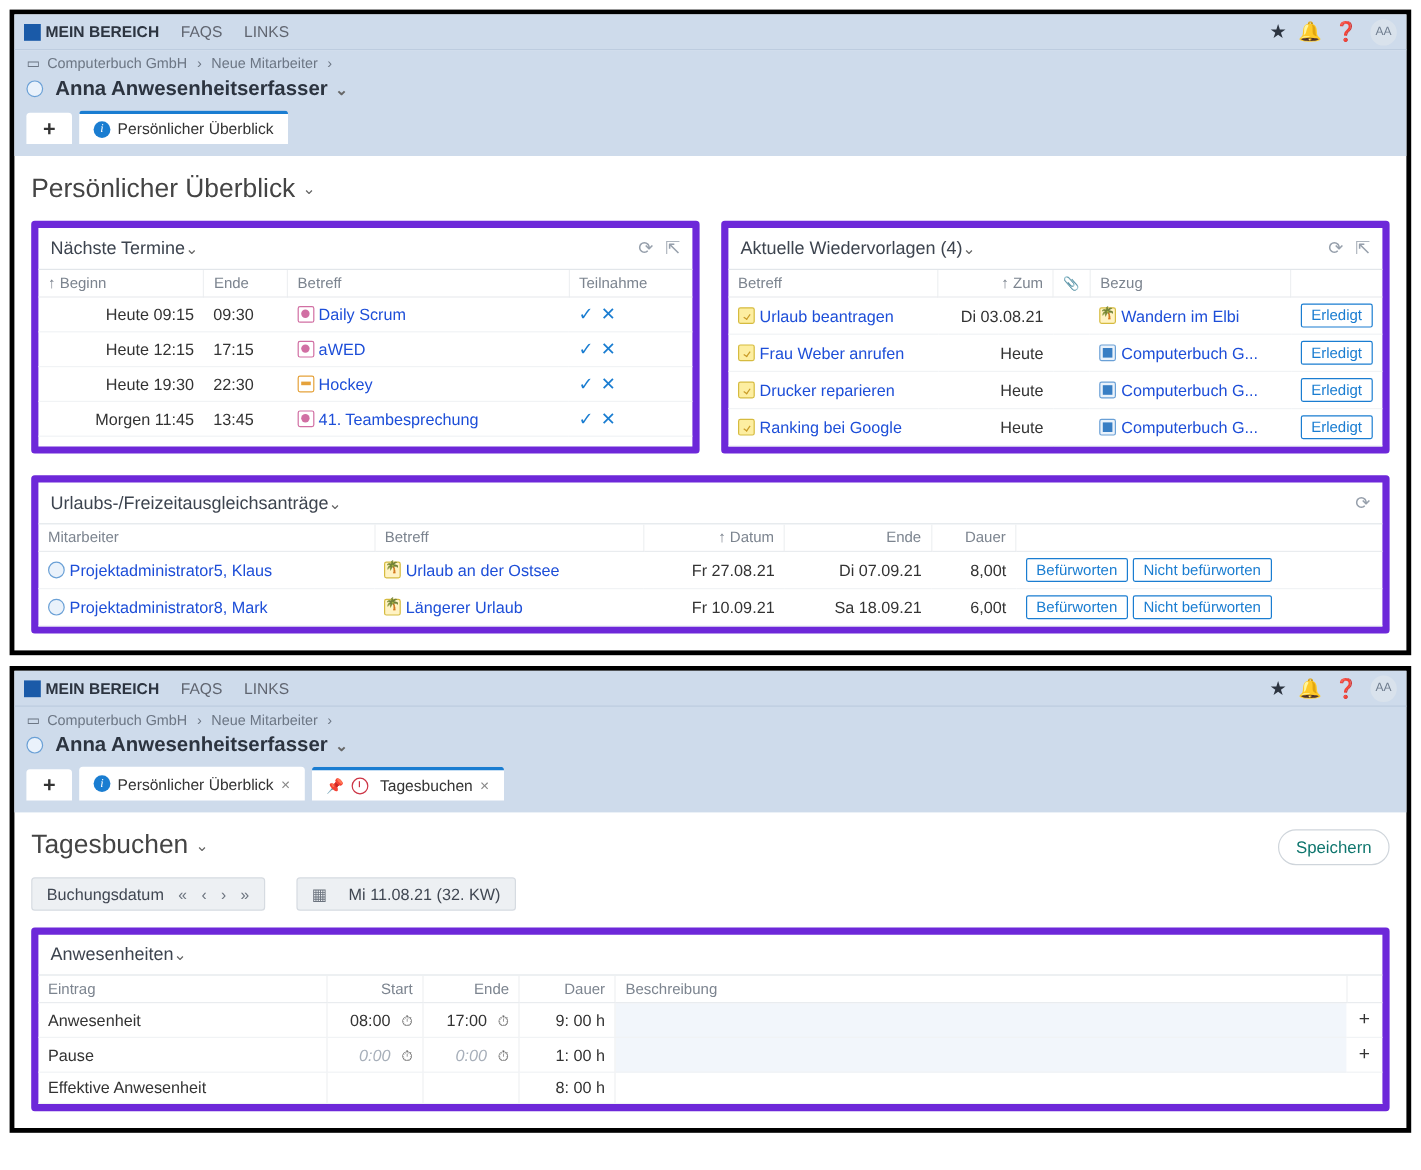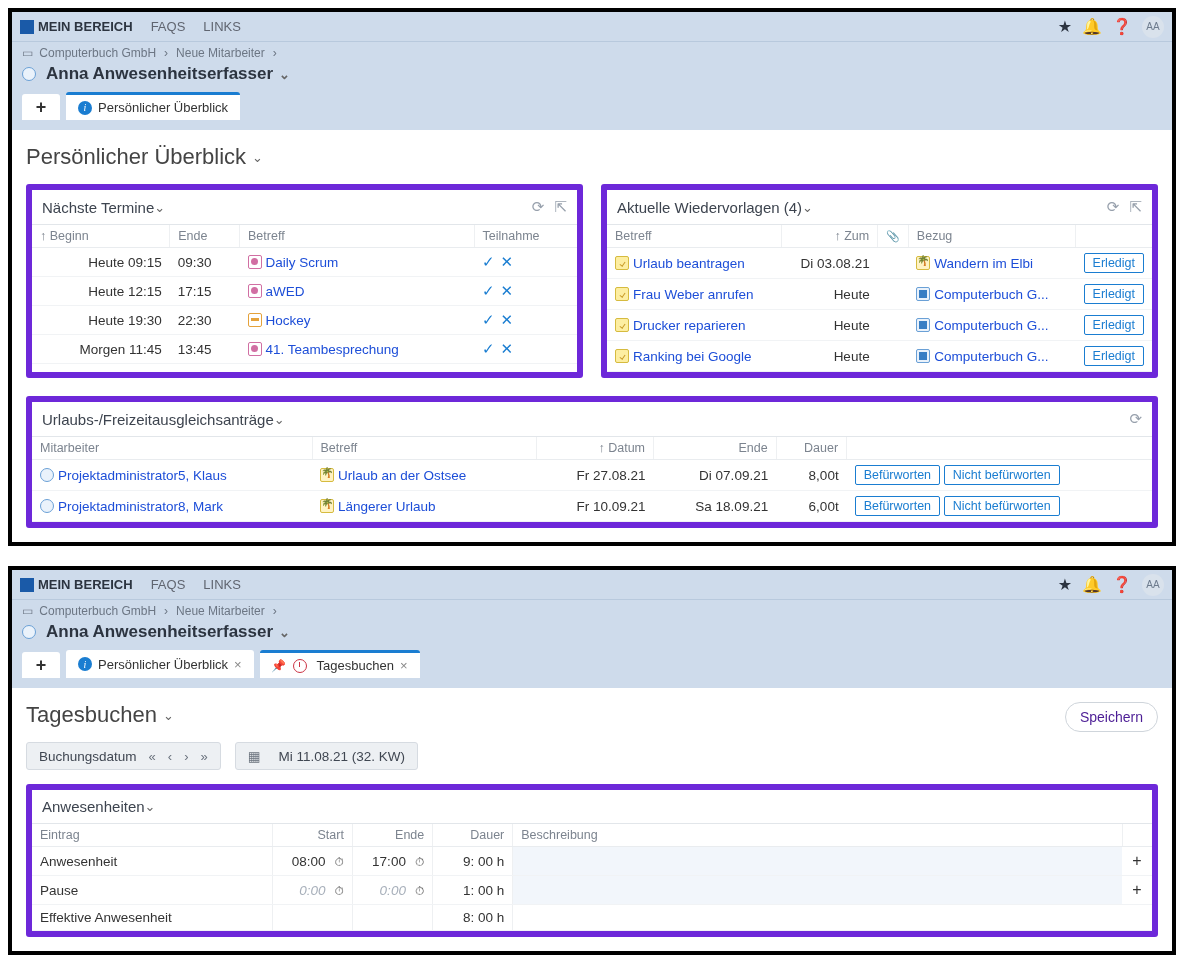--- a/index.html
+++ b/index.html
@@ -1,17 +1,17 @@
 <!DOCTYPE html>
 <html><head>
 <meta charset="utf-8">
 <style>
 * { box-sizing: border-box; margin: 0; padding: 0; }
 body { font-family: "Segoe UI", Arial, sans-serif; font-size: 14px; color: #333; background: #fff; padding: 8px; }
-.shot { border: 4px solid #000; margin-bottom: 20px; background: #fff; position: relative; }
+.shot { border: 4px solid #000; margin-bottom: 9px; background: #fff; position: relative; }
 .topbar { background: #cedbeb; height: 30px; display: flex; align-items: center; padding: 0 8px; border-bottom: 1px solid #b8c9dd; }
 .topbar .logo { width: 14px; height: 14px; display: inline-block; margin-right: 4px; background: #1a5aa8; position: relative; }
 .topbar .nav { display: flex; gap: 18px; font-size: 13px; color: #606570; }
 .topbar .nav .active { font-weight: 700; color: #2c3440; }
 .topbar .right { margin-left: auto; display: flex; align-items: center; gap: 10px; }
 .topbar .right .icon { color: #2c3440; font-size: 16px; cursor: pointer; }
 .topbar .avatar { width: 22px; height: 22px; border-radius: 50%; background: #d9e2ec; color: #6d7b8d; font-size: 10px; display: flex; align-items: center; justify-content: center; }
 .subhead { background: #cedbeb; padding: 4px 10px 10px 10px; }
 .crumbs { font-size: 12px; color: #6c7684; display: flex; align-items: center; gap: 6px; }
 .crumbs .sep::after { content: "›"; margin: 0 2px; }
@@ -46,24 +46,24 @@
 .ficon.task { background: #fdeea1; border:1px solid #d6bb3f; position:relative;}
 .ficon.task::after{content:"";position:absolute;left:3px;top:1px;width:5px;height:9px;border:2px solid #c89a27;border-top:none;border-left:none;transform:rotate(35deg) scale(.5);}
 .ficon.palm { background: #fff3c4; border:1px solid #d6bb3f; position:relative;}
 .ficon.palm::after{content:"🌴"; font-size:10px; position:absolute; left:0; top:-2px;}
 .ficon.building { background:#eaf2fb; border:1px solid #6aa0d6; position:relative;}
 .ficon.building::after{content:"";position:absolute;left:2px;top:2px;width:8px;height:8px;background:#387ec4;}
 .ficon.person { background:#eaf2fb; border:1px solid #6aa0d6; border-radius:50%;}
 .act-chk { color:#1a7dd1; font-size:15px; cursor:pointer; margin-right:6px;}
 .act-x { color:#1a7dd1; font-size:15px; cursor:pointer;}
 .btn-outline { border:1px solid #1a7dd1; color:#1a7dd1; background:#fff; font-size:12.5px; padding:2px 8px; border-radius:2px; cursor:pointer;}
-.datebar { display:flex; align-items:center; gap:14px; margin-bottom:14px;}
+.datebar { display:flex; align-items:center; gap:26px; margin-bottom:14px;}
 .segbtn { background:#edf0f3; border:1px solid #d6dbe1; border-radius:3px; height:28px; display:flex; align-items:center; padding:0 12px; color:#404752; font-size:13.5px; gap:12px;}
 .segbtn .navbtn{ color:#6b737e; cursor:pointer; font-size:13px;}
-.btn-save { background:#fff; border:1px solid #cfd5db; border-radius:15px; padding:6px 14px; font-size:14px; color:#4c1d95; cursor:pointer;}
+.btn-save { background:#fff; border:1px solid #cfd5db; border-radius:15px; padding:6px 14px; font-size:14px; color:#0f766e; cursor:pointer;}
 .content .head-right{ float:right; }
 .time-in { width:30px; border:none; background:transparent; text-align:right; font-family:inherit; font-size:13.5px; color:#333;}
 .time-in.dim{ color:#a7afba; font-style:italic;}
 .timer-ic{ color:#555; font-size:12px; margin-left:2px;}
 .tbl td.cellr{ border-right:1px solid #eef0f2;}
 .tiny-plus{ color:#333; font-size:16px; cursor:pointer; text-align:center;}
 .sort-up::before{content:"↑ "; color:#7c848f;}
 .paperclip::before{content:"📎"; font-size:11px; color:#7c848f;}
 .cal-ico::before{content:"▦"; color:#6b737e; margin-right:6px;}
 .clock-ico{display:inline-block;width:14px;height:14px;border:1.5px solid #c34; border-radius:50%; position:relative; vertical-align:-3px; margin-right:4px;}

